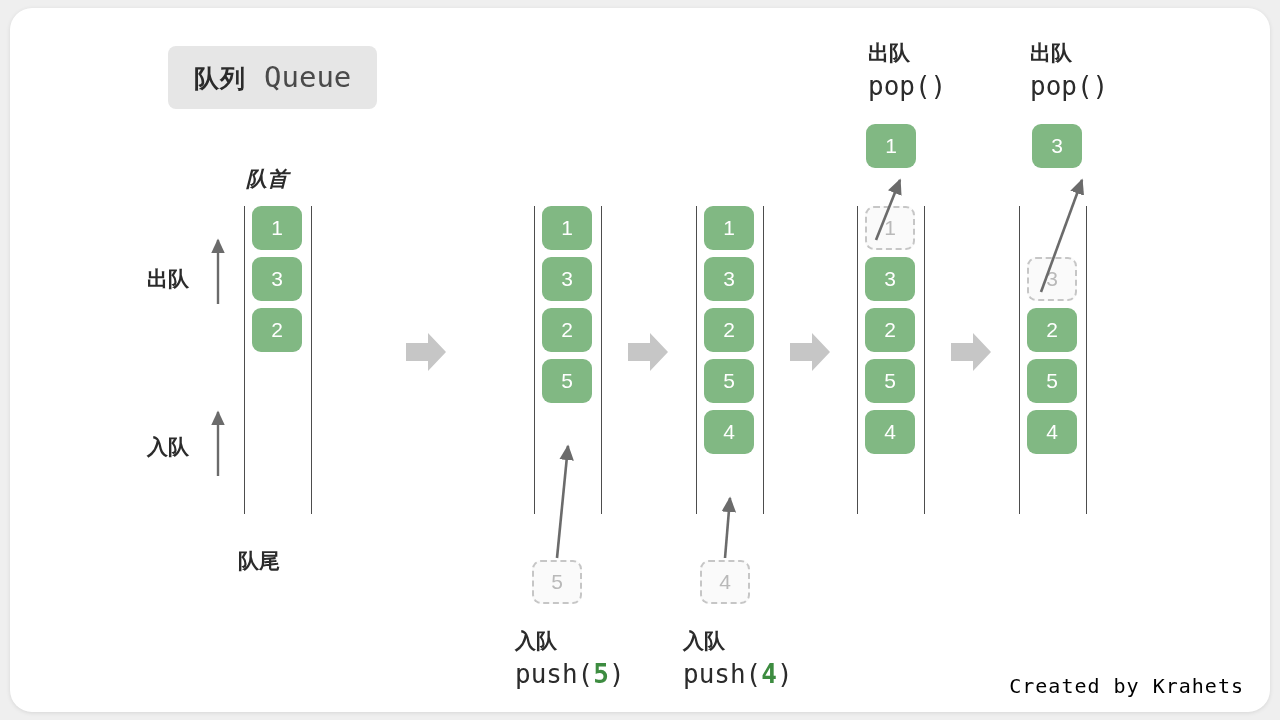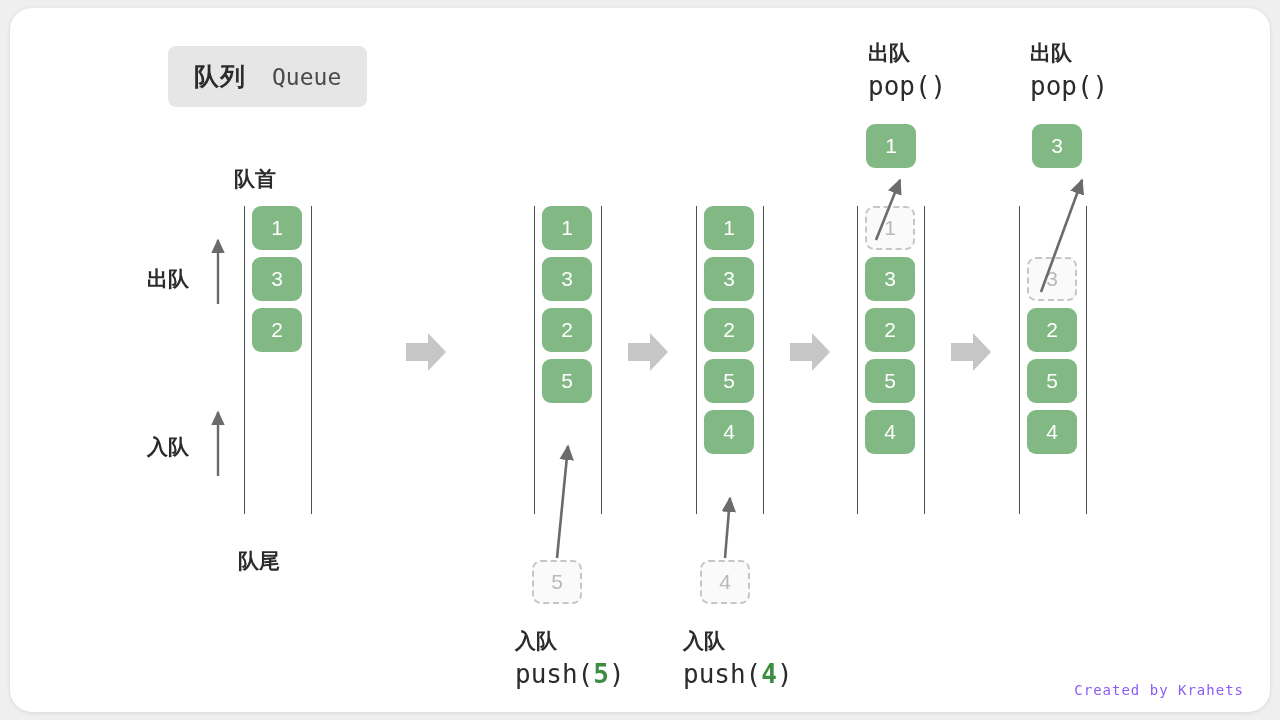--- a/index.html
+++ b/index.html
@@ -18,29 +18,29 @@
   }
   .stage{position:absolute;left:0;top:0;width:1260px;height:704px;}
 
   
   .title-badge{
     position:absolute;
     left:158px; top:38px;
     padding:14px 26px;
     background:#e6e6e6;
     border-radius:8px;
-    display:flex; align-items:baseline; gap:26px;
+    display:flex; align-items:baseline; gap:18px;
     white-space:nowrap;
   }
   .title-cn{font-size:25px;font-weight:bold;color:#2b2b2b;letter-spacing:1px;}
-  .title-en{font-size:23px;color:#4a4a4a;font-family:"DejaVu Sans Mono","Liberation Mono",monospace;}
+  .title-en{font-size:29px;color:#4a4a4a;font-family:"DejaVu Sans Mono","Liberation Mono",monospace;}
 
   
   .lbl{position:absolute;color:#2b2b2b;font-weight:bold;font-size:21px;white-space:nowrap;}
-  .lbl-head{left:224px;top:157px;}
+  .lbl-head{left:236px;top:157px;font-style:italic;}
   .lbl-tail{left:228px;top:539px;}
   .lbl-pop-side{left:137px;top:257px;}
   .lbl-push-side{left:137px;top:425px;}
 
   
   .col{position:absolute;top:198px;width:68px;height:308px;}
   .rail{position:absolute;top:0;width:1px;height:308px;background:#4d4d4d;}
   .rail.left{left:0;}
   .rail.right{left:67px;}
   .slots{position:absolute;left:8px;top:0;width:52px;}
@@ -73,21 +73,21 @@
   
   .op-caption{position:absolute;text-align:left;white-space:nowrap;}
   .op-cn{font-size:21px;font-weight:bold;color:#2b2b2b;line-height:1.45;}
   .op-code{font-size:26px;color:#2b2b2b;font-family:"DejaVu Sans Mono","Liberation Mono",monospace;line-height:1.45;}
   .op-code .num{color:#3d8c40;font-weight:bold;}
 
   
   .credit{
     position:absolute;right:26px;bottom:14px;
     font-family:"DejaVu Sans Mono","Liberation Mono",monospace;
-    font-size:14px;color:#8b5cf6;letter-spacing:1px;
+    font-size:20px;color:#000000;letter-spacing:1px;
   }
 
   svg.overlay{position:absolute;left:0;top:0;width:1260px;height:704px;pointer-events:none;}
 </style>
 </head>
 <body>
 
 <div class="card">
   <div class="stage">
 

